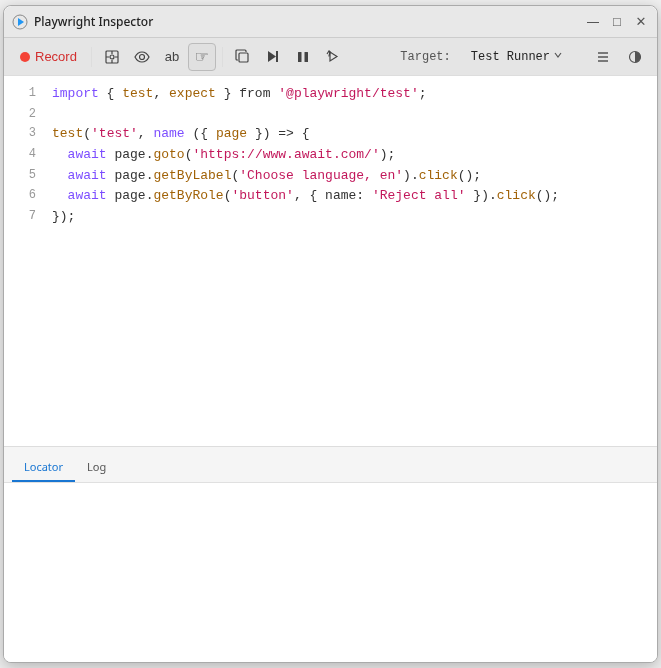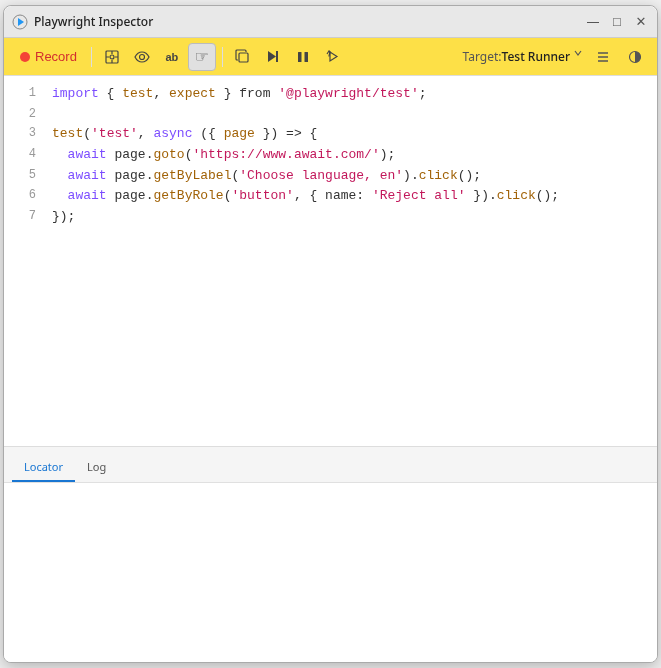--- a/index.html
+++ b/index.html
@@ -63,21 +63,21 @@
       align-items: center;
       justify-content: center;
       cursor: pointer;
       color: #555;
       font-size: 13px;
       line-height: 1;
     }
 
     
     .toolbar {
-      background: #fde047;
+      background: #e5e5e5;
       height: 38px;
       display: flex;
       align-items: center;
       padding: 0 8px;
       border-bottom: 1px solid #ddd;
       gap: 2px;
       flex-shrink: 0;
     }
 
     .record-btn {
@@ -126,21 +126,22 @@
 
     .tool-btn.pick-active {
       background: #e0e0e0;
       border: 1px solid #bbb;
     }
 
     .toolbar-right {
       margin-left: auto;
       display: flex;
       align-items: center;
-      gap: 0;
+      gap: 20px;
+      font-family: Liberation Mono, monospace;
     }
 
     .target-label {
       font-size: 12px;
       color: #555;
     }
 
     .target-select {
       font-size: 12px;
       color: #222;
@@ -272,21 +273,21 @@
     </button>
 
     <button class="tool-btn" title="Explore">
       <svg width="16" height="16" viewBox="0 0 16 16" fill="none">
         <path d="M1 8C1 8 3.5 3 8 3C12.5 3 15 8 15 8C15 8 12.5 13 8 13C3.5 13 1 8 1 8Z" stroke="#444" stroke-width="1.2" fill="none"></path>
         <circle cx="8" cy="8" r="2.5" stroke="#444" stroke-width="1.2" fill="none"></circle>
       </svg>
     </button>
 
     <button class="tool-btn" title="Record text">
-      <span style="font-size:11px;font-weight:700;color:#444;">ab</span>
+      <span style="font-size:13px;font-weight:400;color:#444;">ab</span>
     </button>
 
     <button class="tool-btn pick-active" title="Assert">
       <span class="cursor-icon">☞</span>
     </button>
 
     <div class="toolbar-sep"></div>
 
     <button class="tool-btn" title="Copy">
       <svg width="15" height="15" viewBox="0 0 15 15" fill="none">
@@ -350,21 +351,21 @@
       <div class="code-line">
         <span class="line-num">1</span>
         <span class="line-content"><span class="kw">import</span><span class="plain"> { </span><span class="fn">test</span><span class="plain">, </span><span class="fn">expect</span><span class="plain"> } </span><span class="plain">from</span><span class="plain"> </span><span class="str">'@playwright/test'</span><span class="plain">;</span></span>
       </div>
       <div class="code-line">
         <span class="line-num">2</span>
         <span class="line-content"></span>
       </div>
       <div class="code-line">
         <span class="line-num">3</span>
-        <span class="line-content"><span class="fn">test</span><span class="plain">(</span><span class="str">'test'</span><span class="plain">, </span><span class="kw">async</span><span class="plain"> ({ </span><span class="fn">page</span><span class="plain"> }) =&gt; {</span></span>
+        <span class="line-content"><span class="fn">test</span><span class="plain">(</span><span class="str">'test'</span><span class="plain">, </span><span class="kw">name</span><span class="plain"> ({ </span><span class="fn">page</span><span class="plain"> }) =&gt; {</span></span>
       </div>
       <div class="code-line">
         <span class="line-num">4</span>
         <span class="line-content"><span class="plain">  </span><span class="kw">await</span><span class="plain"> page.</span><span class="fn">goto</span><span class="plain">(</span><span class="str">'https://www.await.com/'</span><span class="plain">);</span></span>
       </div>
       <div class="code-line">
         <span class="line-num">5</span>
         <span class="line-content"><span class="plain">  </span><span class="kw">await</span><span class="plain"> page.</span><span class="fn">getByLabel</span><span class="plain">(</span><span class="str">'Choose language, en'</span><span class="plain">).</span><span class="fn">click</span><span class="plain">();</span></span>
       </div>
       <div class="code-line">

